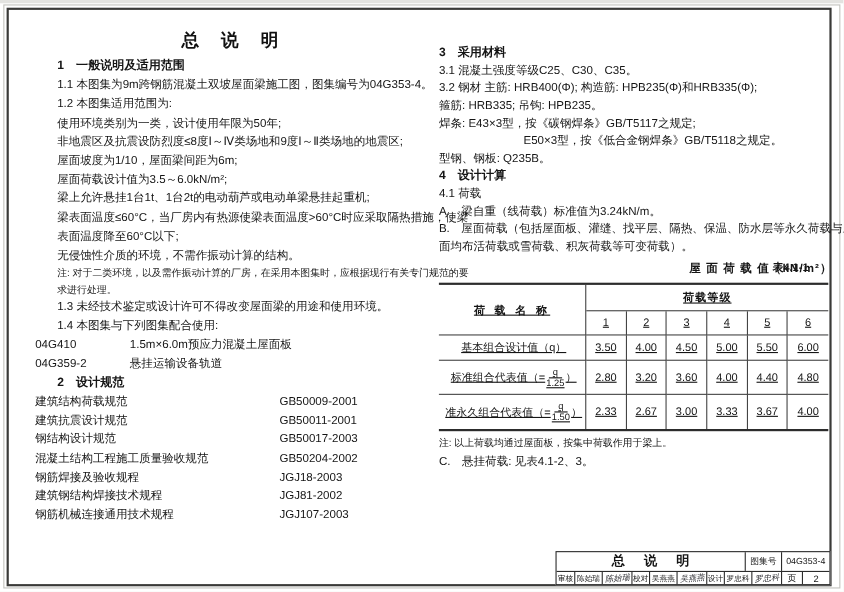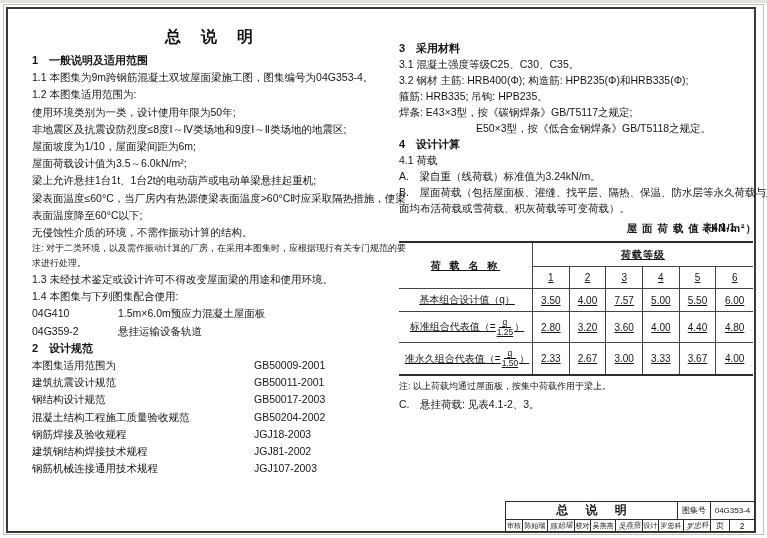--- a/index.html
+++ b/index.html
@@ -15,21 +15,21 @@
 
   .doc-title {
     position:absolute; left:30px; top:27px; width:360px; text-align:center;
     font-size:16px; font-weight:bold; letter-spacing:2px; color:#111;
   }
 
   .col { position:absolute; font-size:10.5px; }
   .col-left  { left:32px;  top:52px;  width:358px; }
   .col-right { left:399px; top:40px;  width:358px; }
 
-  .ln  { height:17.2px; line-height:17.2px; white-space:nowrap; }
+  .ln  { height:17.2px; line-height:17.2px; white-space:nowrap;margin-left:20px; }
   .rln { height:16px;   line-height:16px;   white-space:nowrap; }
   .b   { font-weight:bold; font-size:11px; }
   .sm  { font-size:9px; height:15px; line-height:15px; color:#222; }
   .indent { padding-left:31px;text-align:center; }
 
   .ref-row  { display:flex; height:17.2px; line-height:17.2px; }
   .ref-code { width:86px; }
   .spec-row { display:flex; height:17.2px; line-height:17.2px; }
   .spec-name{ width:222px; }
 
@@ -103,21 +103,21 @@
     <div class="ref-row">
       <span class="ref-code">04G410</span>
       <span>1.5m×6.0m预应力混凝土屋面板</span>
     </div>
     <div class="ref-row">
       <span class="ref-code">04G359-2</span>
       <span>悬挂运输设备轨道</span>
     </div>
     <div class="ln b">2　设计规范</div>
     <div class="spec-row">
-      <span class="spec-name">本图集适用范围为</span>
+      <span class="spec-name">建筑结构荷载规范</span>
       <span>GB50009-2001</span>
     </div>
     <div class="spec-row">
       <span class="spec-name">建筑抗震设计规范</span>
       <span>GB50011-2001</span>
     </div>
     <div class="spec-row">
       <span class="spec-name">钢结构设计规范</span>
       <span>GB50017-2003</span>
     </div>
@@ -139,20 +139,21 @@
     </div>
   </div>
 
   <div class="col col-right">
     <div class="rln b">3　采用材料</div>
     <div class="rln">3.1 混凝土强度等级C25、C30、C35。</div>
     <div class="rln">3.2 钢材 主筋: HRB400(Φ); 构造筋: HPB235(Φ)和HRB335(Φ);</div>
     <div class="rln">箍筋: HRB335; 吊钩: HPB235。</div>
     <div class="rln">焊条: E43×3型，按《碳钢焊条》GB/T5117之规定;</div>
     <div class="rln indent">E50×3型，按《低合金钢焊条》GB/T5118之规定。</div>
+    <div class="rln">型钢、钢板: Q235B。</div>
     <div class="rln b">4　设计计算</div>
     <div class="rln">4.1 荷载</div>
     <div class="rln">A.　梁自重（线荷载）标准值为3.24kN/m。</div>
     <div class="rln">B.　屋面荷载（包括屋面板、灌缝、找平层、隔热、保温、防水层等永久荷载与屋</div>
     <div class="rln">面均布活荷载或雪荷载、积灰荷载等可变荷载）。</div>
 
     <div class="tbl-title-row">
       <div class="tbl-title">屋 面 荷 载 值（kN/m²）</div>
       <div class="tbl-tag">表4.1-1</div>
     </div>
@@ -166,21 +167,21 @@
       <div class="c cell-level vline">3</div>
       <div class="c cell-level vline">4</div>
       <div class="c cell-level vline">5</div>
       <div class="c cell-level">6</div>
 
       <div class="c row-label hline">
         <span>基本组合设计值（q）</span>
       </div>
       <div class="c vline hline">3.50</div>
       <div class="c vline hline">4.00</div>
-      <div class="c vline hline">7.57</div>
+      <div class="c vline hline">4.50</div>
       <div class="c vline hline">5.00</div>
       <div class="c vline hline">5.50</div>
       <div class="c hline">6.00</div>
 
       <div class="c row-label hline">
         <span>标准组合代表值（=</span>
         <span class="frac">
           <span class="num">q</span>
           <span class="den">1.25</span>
         </span>

